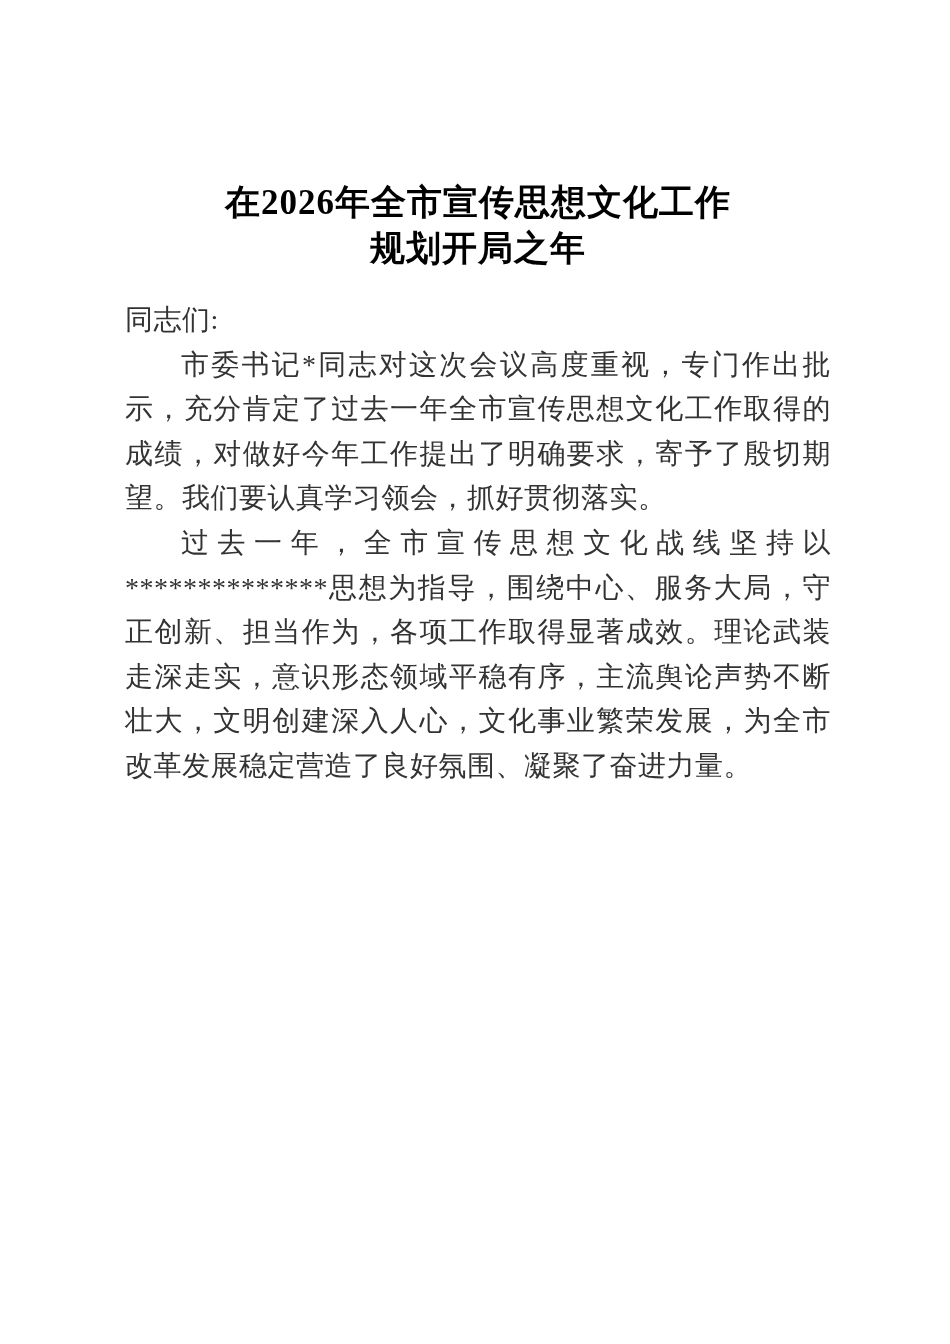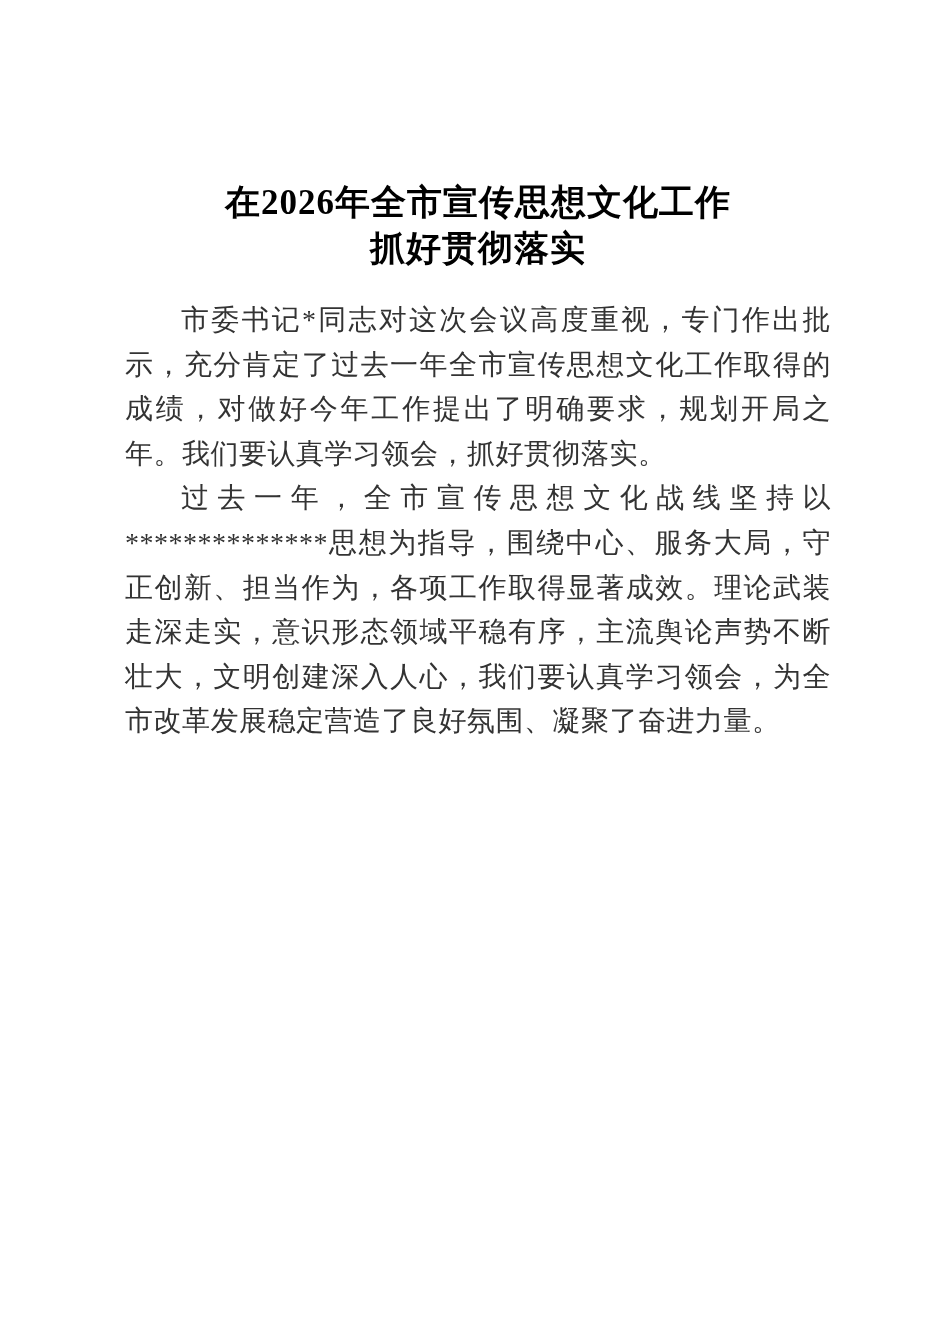--- a/index.html
+++ b/index.html
@@ -52,22 +52,23 @@
   }
 </style>
 </head>
 <body>
 
 <div class="page">
   <div class="doc">
 
     <div class="title">
       <span class="title-line">在2026年全市宣传思想文化工作</span>
-      <span class="title-line">抓好贯彻落实</span>
+      <span class="title-line">规划开局之年</span>
     </div>
 
     <div class="body-text">
-      <p class="para">市委书记*同志对这次会议高度重视，专门作出批示，充分肯定了过去一年全市宣传思想文化工作取得的成绩，对做好今年工作提出了明确要求，规划开局之年。我们要认真学习领会，抓好贯彻落实。</p>
-      <p class="para">过去一年，全市宣传思想文化战线坚持以**************思想为指导，围绕中心、服务大局，守正创新、担当作为，各项工作取得显著成效。理论武装走深走实，意识形态领域平稳有序，主流舆论声势不断壮大，文明创建深入人心，我们要认真学习领会，为全市改革发展稳定营造了良好氛围、凝聚了奋进力量。</p>
+      <p class="salutation">同志们:</p>
+      <p class="para">市委书记*同志对这次会议高度重视，专门作出批示，充分肯定了过去一年全市宣传思想文化工作取得的成绩，对做好今年工作提出了明确要求，寄予了殷切期望。我们要认真学习领会，抓好贯彻落实。</p>
+      <p class="para">过去一年，全市宣传思想文化战线坚持以**************思想为指导，围绕中心、服务大局，守正创新、担当作为，各项工作取得显著成效。理论武装走深走实，意识形态领域平稳有序，主流舆论声势不断壮大，文明创建深入人心，文化事业繁荣发展，为全市改革发展稳定营造了良好氛围、凝聚了奋进力量。</p>
     </div>
 
   </div>
 </div>
 
 </body></html>

